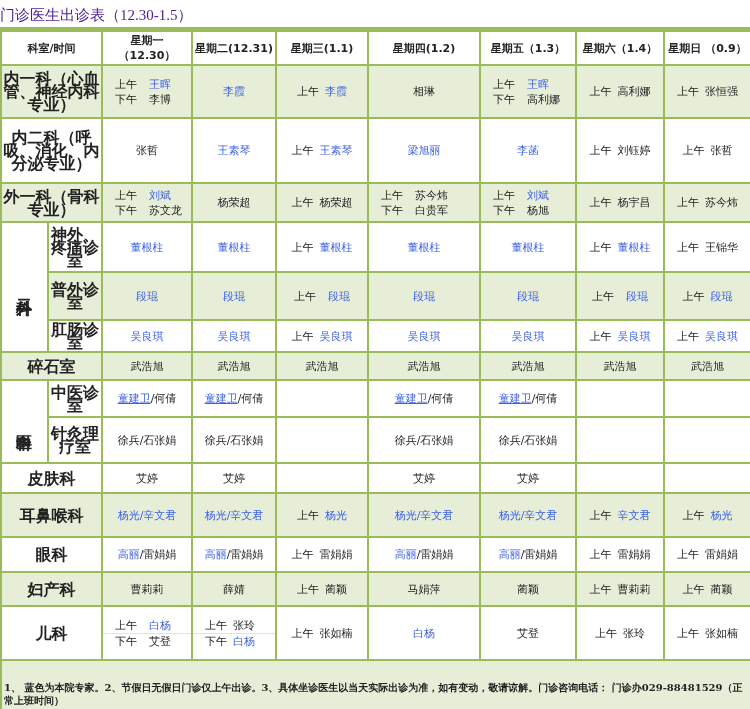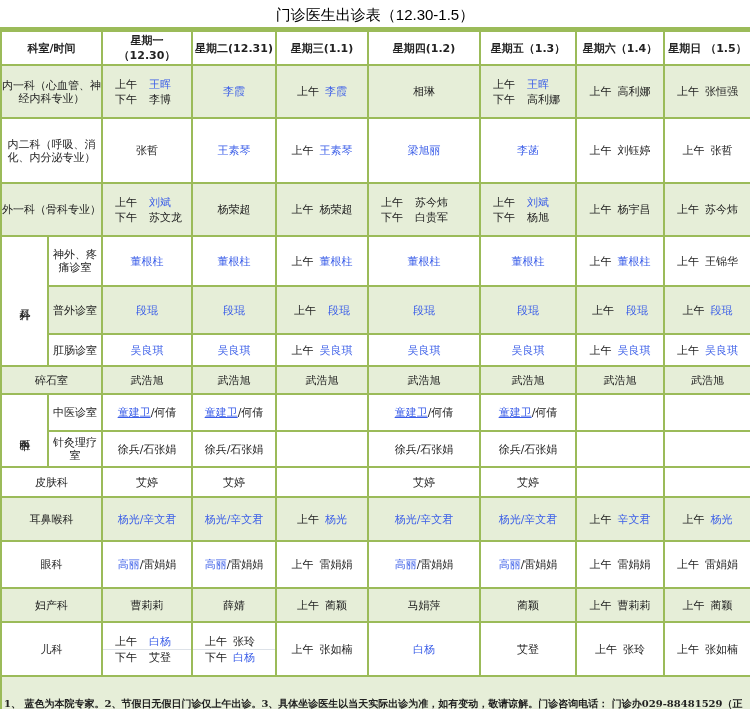--- a/index.html
+++ b/index.html
@@ -1,23 +1,23 @@
 <!DOCTYPE html>
 <html><head>
 <meta charset="utf-8">
 <style>
   html, body { margin: 0; padding: 0; background: #ffffff; }
   body { width: 750px; height: 709px; overflow: hidden; font-family: "DejaVu Sans", "Liberation Sans", sans-serif; font-size: 11px; color: #222; }
-  .title-bar { height: 30px; line-height: 30px; text-align: center; font-size: 15px; color: #000000; background: #fff; border-bottom: 3px solid #9bbb59; box-sizing: border-box; font-family: Liberation Sans, sans-serif; }
+  .title-bar { height: 30px; line-height: 30px; font-size: 15px; color: #4c1d95; background: #fff; border-bottom: 3px solid #9bbb59; box-sizing: border-box; font-family: Liberation Serif, serif; }
   table { border-collapse: collapse; width: 750px; table-layout: fixed; }
   td, th { border: 2px solid #9bbb59; text-align: center; vertical-align: middle; padding: 0; font-weight: normal; }
   th { font-weight: bold; font-size: 11px; height: 32px; background: #fff; }
   .g td, td.g { background: #e6eed8; }
   .w td, td.w { background: #fff; }
-  .dept { font-weight: normal; font-size: 11px; line-height: 13px; }
+  .dept { font-weight: bold; font-size: 16px; line-height: 13px; }
   .blue { color: #3b5ee8; }
   .uline { text-decoration: underline; }
   .split { display: flex; flex-direction: column; height: 100%; }
   .split > div { flex: 1; display: flex; align-items: center; justify-content: flex-start; padding-left: 12px; }
   .split .sep { border-top: 1px solid #dde2e8; }
   .lab { margin-right: 12px; }
   .lab1 { margin-right: 6px; }
   .note { text-align: left; font-weight: bold; font-size: 10px; padding: 0 2px; line-height: 13px; height: 66px; background: #e6eed8; font-family: "DejaVu Serif", "Liberation Serif", serif; }
 </style>
 </head>
@@ -39,21 +39,21 @@
   </colgroup>
   <tbody>
       <tr>
     <th colspan="2">科室/时间</th>
     <th>星期一（12.30）</th>
     <th>星期二(12.31)</th>
     <th>星期三(1.1)</th>
     <th>星期四(1.2)</th>
     <th>星期五（1.3）</th>
     <th>星期六（1.4）</th>
-    <th>星期日 （1.5）</th>
+    <th>星期日 （0.9）</th>
   </tr>
 
   <tr class="g" style="height:53px">
     <td colspan="2" class="dept">内一科（心血管、神经内科专业）</td>
     <td>
           <div class="split">
       <div>
               <span class="lab">上午</span>
               <span class="blue">王晖</span>
             </div>
@@ -86,21 +86,21 @@
     <td colspan="2" class="dept">内二科（呼吸、消化、内分泌专业）</td>
     <td>张哲</td>
     <td class="blue">王素琴</td>
     <td><span class="lab1">上午</span><span class="blue">王素琴</span></td>
     <td class="blue">梁旭丽</td>
     <td class="blue">李菡</td>
     <td><span class="lab1">上午</span><span>刘钰婷</span></td>
     <td><span class="lab1">上午</span><span>张哲</span></td>
   </tr>
 
-  <tr class="g" style="height:53px">
+  <tr class="g" style="height:39px">
     <td colspan="2" class="dept">外一科（骨科专业）</td>
     <td>
           <div class="split">
       <div>
               <span class="lab">上午</span>
               <span class="blue">刘斌</span>
             </div>
       <div>
               <span class="lab">下午</span>
               <span>苏文龙</span>
@@ -184,21 +184,21 @@
     <td rowspan="2" class="dept w" style="writing-mode:vertical-rl;text-orientation:upright;">中医科</td>
     <td class="dept">中医诊室</td>
     <td><span class="blue uline">童建卫</span><span>/何倩</span></td>
     <td><span class="blue uline">童建卫</span><span>/何倩</span></td>
     <td></td>
     <td><span class="blue uline">童建卫</span><span>/何倩</span></td>
     <td><span class="blue uline">童建卫</span><span>/何倩</span></td>
     <td></td>
     <td></td>
   </tr>
-  <tr class="w" style="height:36px">
+  <tr class="w" style="height:46px">
     <td class="dept g">针灸理疗室</td>
     <td>徐兵/石张娟</td>
     <td>徐兵/石张娟</td>
     <td></td>
     <td>徐兵/石张娟</td>
     <td>徐兵/石张娟</td>
     <td></td>
     <td></td>
   </tr>
 
@@ -217,21 +217,21 @@
     <td colspan="2" class="dept">耳鼻喉科</td>
     <td class="blue">杨光/辛文君</td>
     <td class="blue">杨光/辛文君</td>
     <td><span class="lab1">上午</span><span class="blue">杨光</span></td>
     <td class="blue">杨光/辛文君</td>
     <td class="blue">杨光/辛文君</td>
     <td><span class="lab1">上午</span><span class="blue">辛文君</span></td>
     <td><span class="lab1">上午</span><span class="blue">杨光</span></td>
   </tr>
 
-  <tr class="w" style="height:47px">
+  <tr class="w" style="height:35px">
     <td colspan="2" class="dept">眼科</td>
     <td><span class="blue">高丽</span><span>/雷娟娟</span></td>
     <td><span class="blue">高丽</span><span>/雷娟娟</span></td>
     <td><span class="lab1">上午</span><span>雷娟娟</span></td>
     <td><span class="blue">高丽</span><span>/雷娟娟</span></td>
     <td><span class="blue">高丽</span><span>/雷娟娟</span></td>
     <td><span class="lab1">上午</span><span>雷娟娟</span></td>
     <td><span class="lab1">上午</span><span>雷娟娟</span></td>
   </tr>
 

